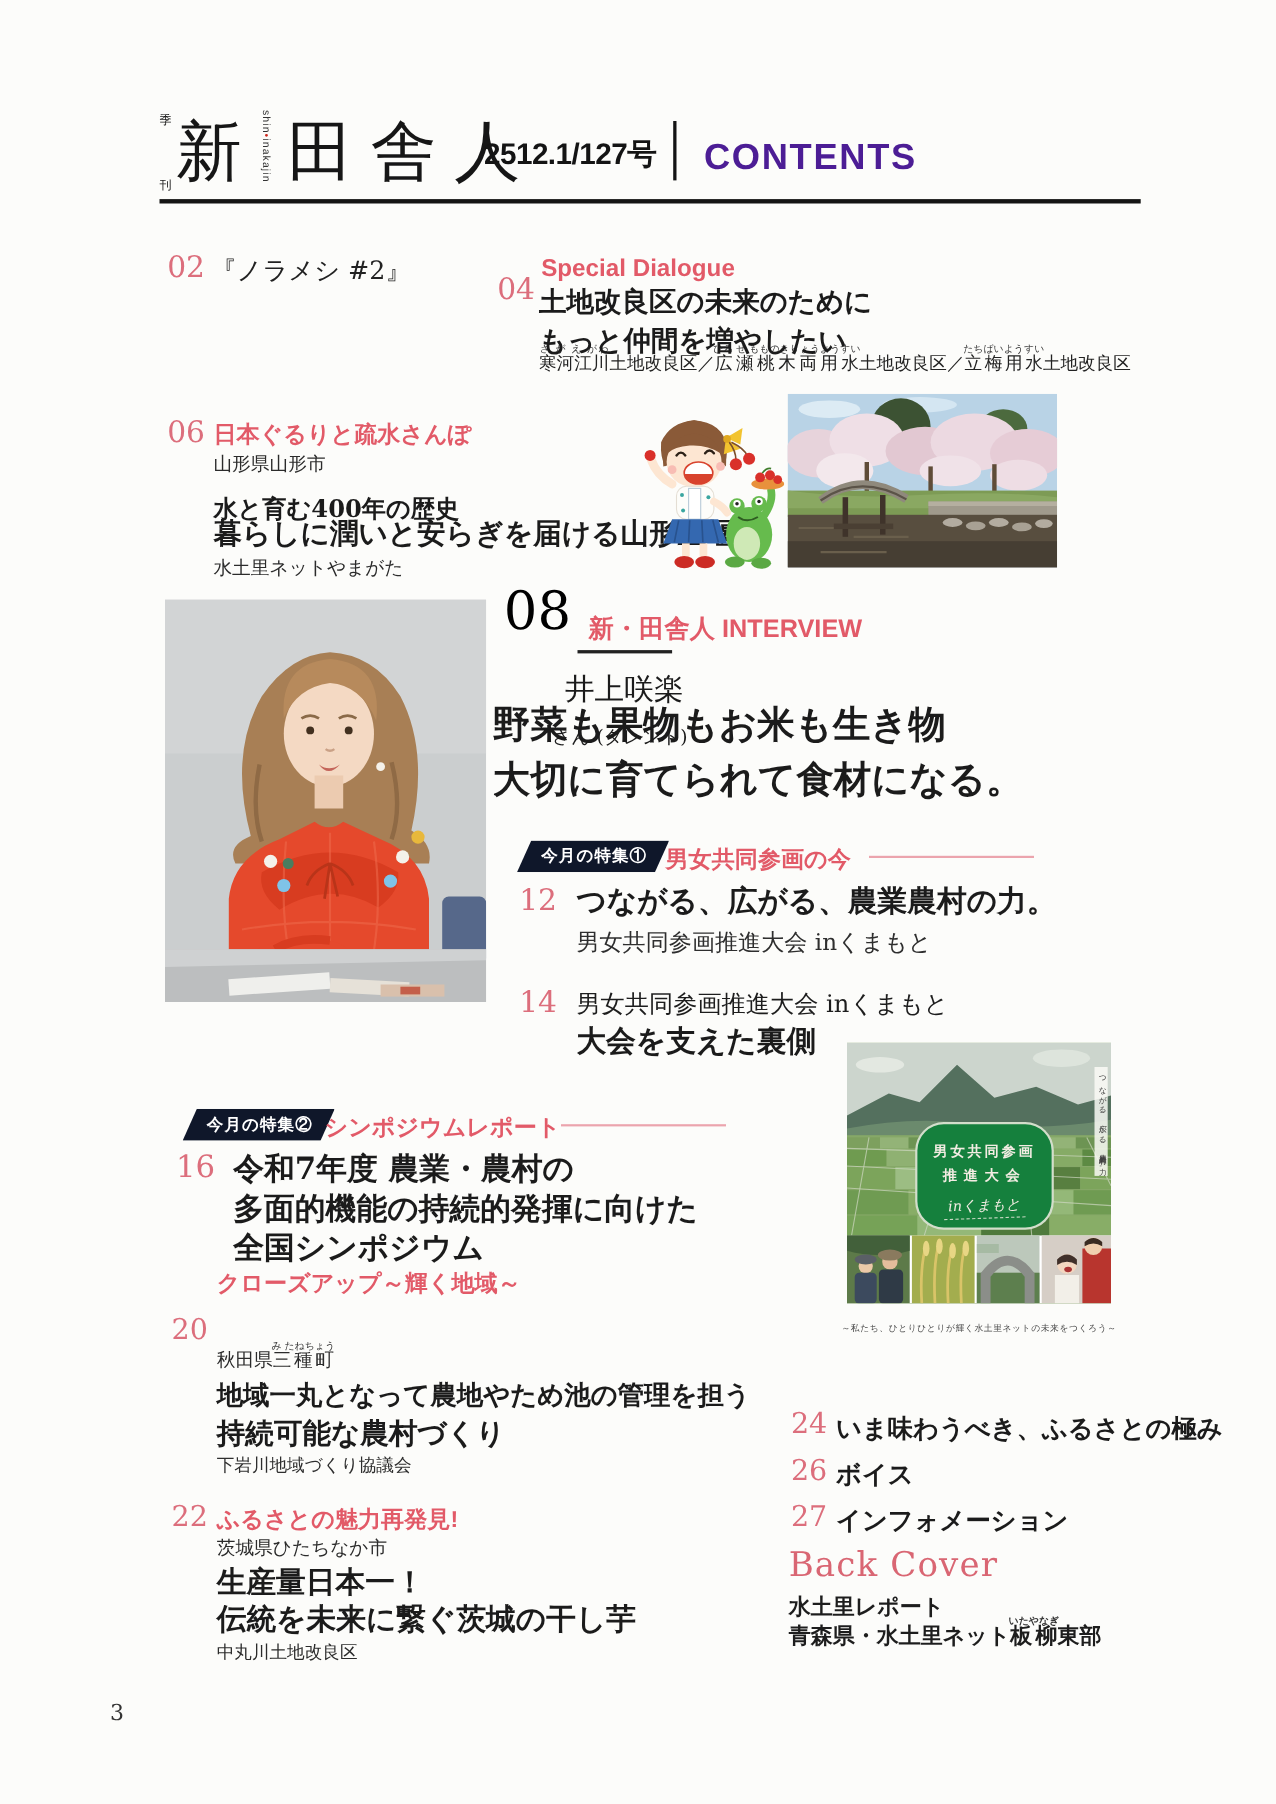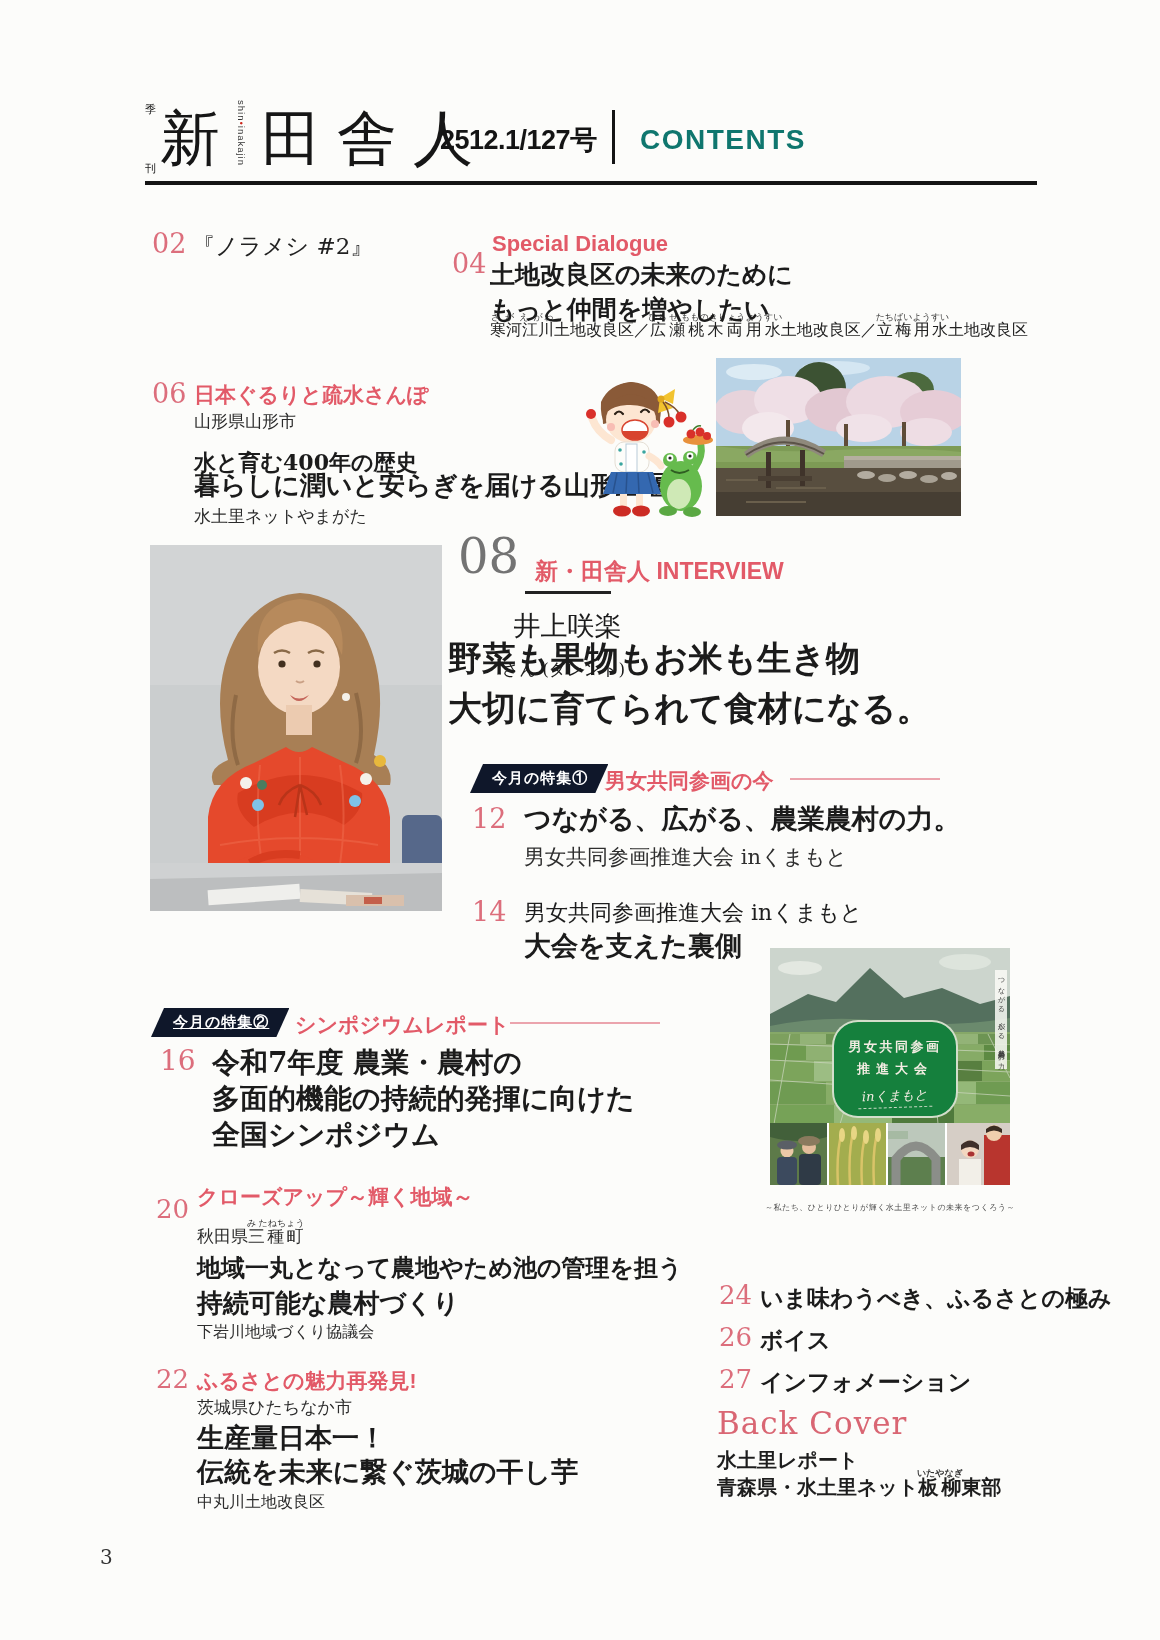--- a/index.html
+++ b/index.html
@@ -11,27 +11,27 @@
   }
   .abs { position:absolute; }
 
   
   .logo-row { display:flex; align-items:flex-start; }
   .kikan { display:flex; flex-direction:column; justify-content:space-between; height:74px; font-size:11px; color:#1a1a1a; margin-right:4px; padding-top:4px;}
   .logo-char { font-family:"DejaVu Sans", sans-serif; font-weight:200; font-size:60px; line-height:80px; letter-spacing:0; color:#161616; margin-right:16px; }
   .romaji { writing-mode:vertical-rl; height:78px; font-size:9.5px; letter-spacing:1px; color:#333; margin-right:14px; padding-top:2px; }
   .romaji .dot { color:#cc2418; }
   .issue { font-weight:bold; font-size:27px; letter-spacing:-0.5px; color:#141414; }
-  .contents { font-weight:bold; font-size:28px; letter-spacing:1.5px; color:#0f766e; }
+  .contents { font-weight:bold; font-size:33px; letter-spacing:1.5px; color:#4c1d95; }
   .vbar { width:3px; height:54px; background:#141414; }
   .hrule { height:4px; background:#141414; }
 
   
   .num { font-family:"DejaVu Serif", serif; font-size:27px; color:#dc6e7c; }
-  .num-big { font-family:"DejaVu Serif", serif; font-size:48px; color:#737373; line-height:48px;}
+  .num-big { font-family:"DejaVu Serif", serif; font-size:48px; color:#000000; line-height:48px;}
   .cat { font-family:"Liberation Sans", sans-serif; font-weight:bold; font-size:21px; color:#e25a68; }
   .h-sans { font-family:"Liberation Sans", sans-serif; font-weight:bold; font-size:25px; color:#1b1b1b; }
   .h-serif { font-family:"DejaVu Serif", serif; font-weight:bold; color:#1b1b1b; }
   .small-sans { font-family:"Liberation Sans", sans-serif; font-size:17px; color:#2b2b2b; }
   .small-serif { font-family:"DejaVu Serif", serif; font-size:16px; color:#2e2e2e; }
   .credit-line { font-family:"Liberation Sans", sans-serif; font-size:16px; color:#222; white-space:nowrap; }
   ruby rt { font-size:9px; color:#333; letter-spacing:0; }
   .pink-line { height:2px; background:#eba4ad; }
   .badge { display:inline-block; background:#0f172a; color:#fff; font-family:"Liberation Sans",sans-serif;
            font-weight:bold; font-size:15px; letter-spacing:1px; padding:5px 20px 5px 22px;
@@ -338,31 +338,31 @@
     </svg>
     <div class="poster-badge">
       <div class="l1">男女共同参画</div>
       <div class="l2">推進大会</div>
       <div class="l3">inくまもと</div>
     </div>
     <div class="poster-side">つながる、広がる、農業農村の力。</div>
   </div>
   <div class="abs poster-caption" style="left:730px; top:1202px; width:320px;">～私たち、ひとりひとりが輝く水土里ネットの未来をつくろう～</div>
 
-  <div class="abs badge" style="left:151px; top:1008px;text-decoration:underline;">今月の特集②</div>
+  <div class="abs badge" style="left:166px; top:1008px;">今月の特集②</div>
   <div class="abs cat" style="left:295px; top:1011px;">シンポジウムレポート</div>
   <div class="abs pink-line" style="left:510px; top:1022px; width:150px;"></div>
 
   <div class="abs num" style="left:160px; top:1044px; font-size:28px;">16</div>
   <div class="abs h-serif" style="left:212px; top:1044px; font-size:28px;">令和7年度 農業・農村の</div>
   <div class="abs h-serif" style="left:212px; top:1080px; font-size:28px;">多面的機能の持続的発揮に向けた</div>
   <div class="abs h-serif" style="left:212px; top:1116px; font-size:28px;">全国シンポジウム</div>
 
   <div class="abs num" style="left:156px; top:1194px; font-size:26px;">20</div>
-  <div class="abs cat" style="left:197px; top:1183px;text-align:center;">クローズアップ～輝く地域～</div>
+  <div class="abs cat" style="left:197px; top:1153px;text-align:center;">クローズアップ～輝く地域～</div>
   <div class="abs small-sans" style="left:197px; top:1218px;">
     <span>秋田県</span><ruby><span>三種町</span><rt>み たねちょう</rt></ruby>
   </div>
   <div class="abs h-serif" style="left:197px; top:1252px; font-size:24px;">地域一丸となって農地やため池の管理を担う</div>
   <div class="abs h-serif" style="left:197px; top:1286px; font-size:26px;">持続可能な農村づくり</div>
   <div class="abs small-serif" style="left:197px; top:1322px;">下岩川地域づくり協議会</div>
 
   <div class="abs num" style="left:156px; top:1364px; font-size:26px;">22</div>
   <div class="abs cat" style="left:197px; top:1367px;">ふるさとの魅力再発見!</div>
   <div class="abs small-sans" style="left:197px; top:1396px;">茨城県ひたちなか市</div>

